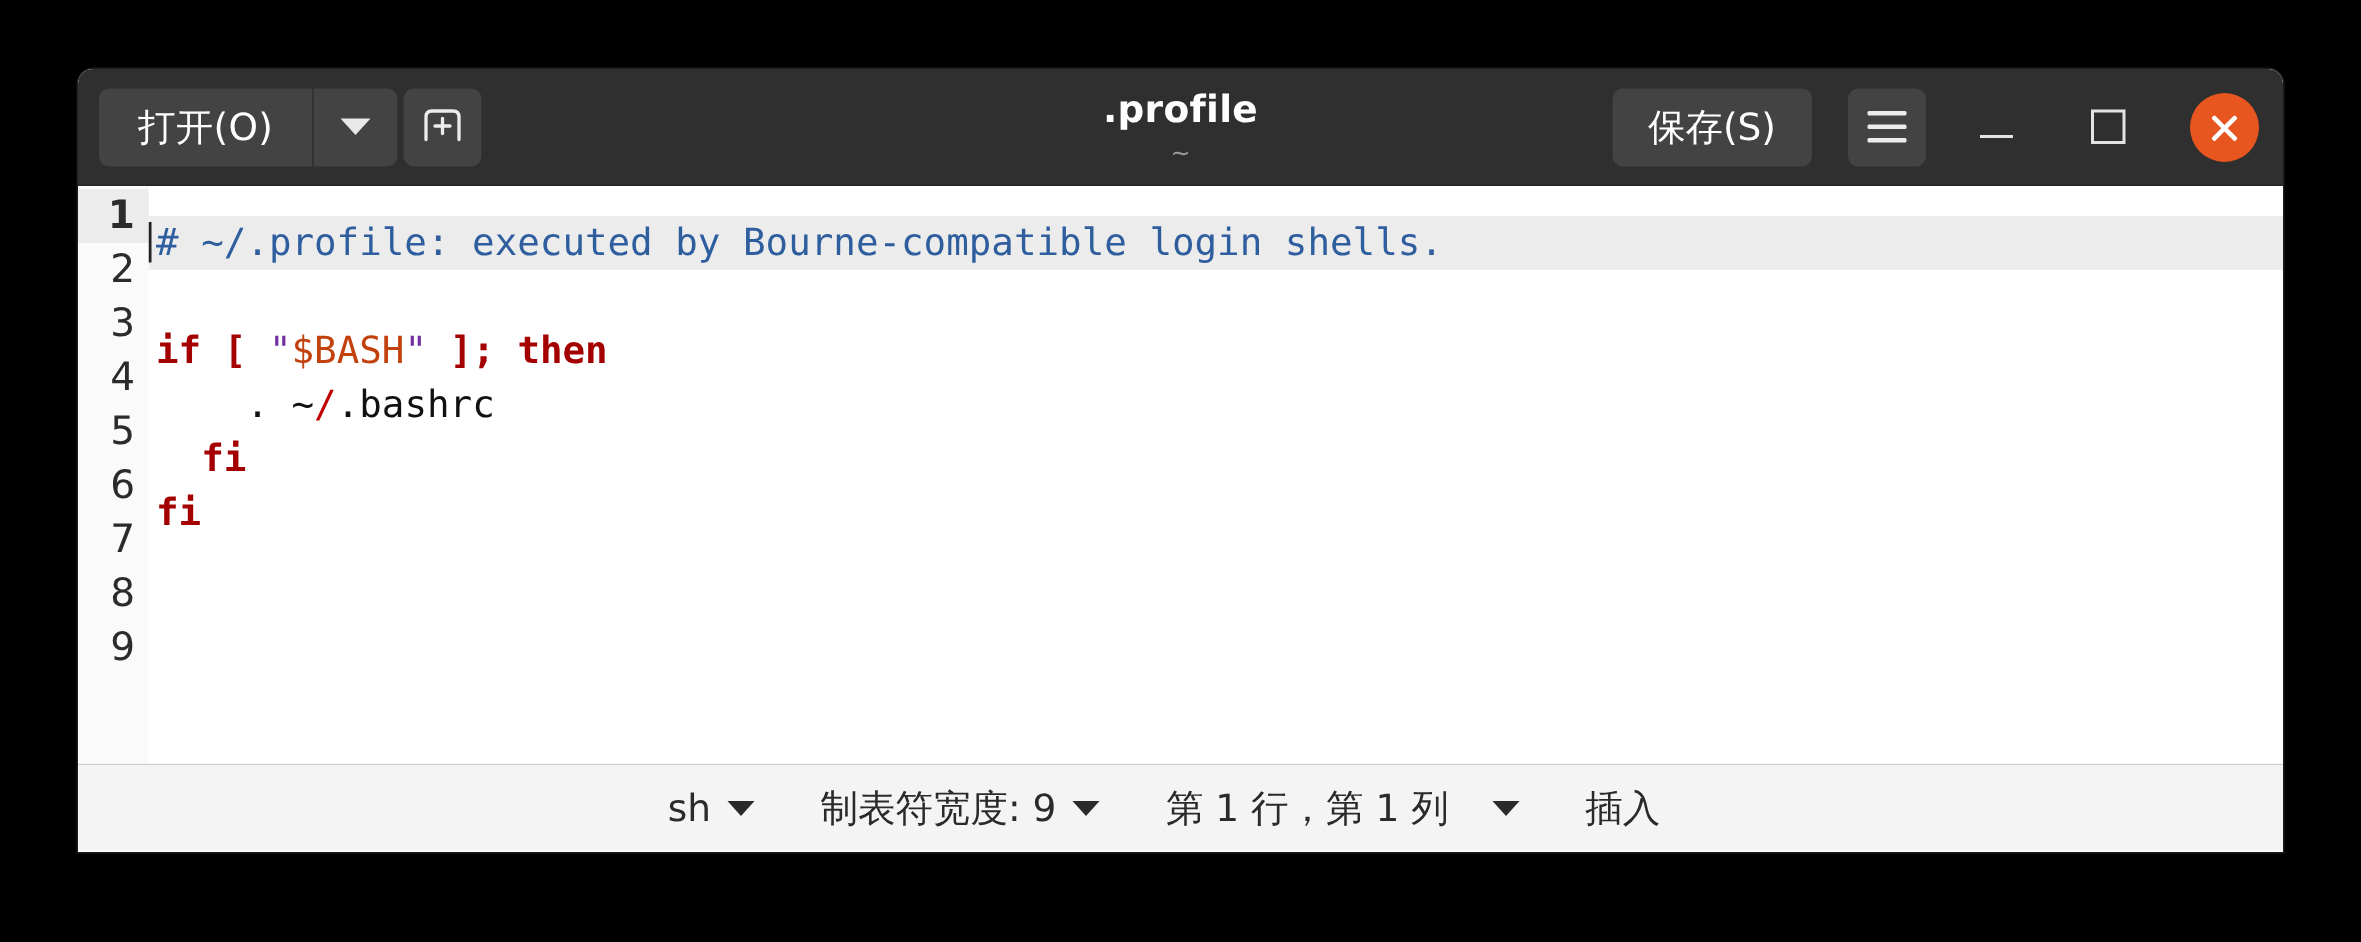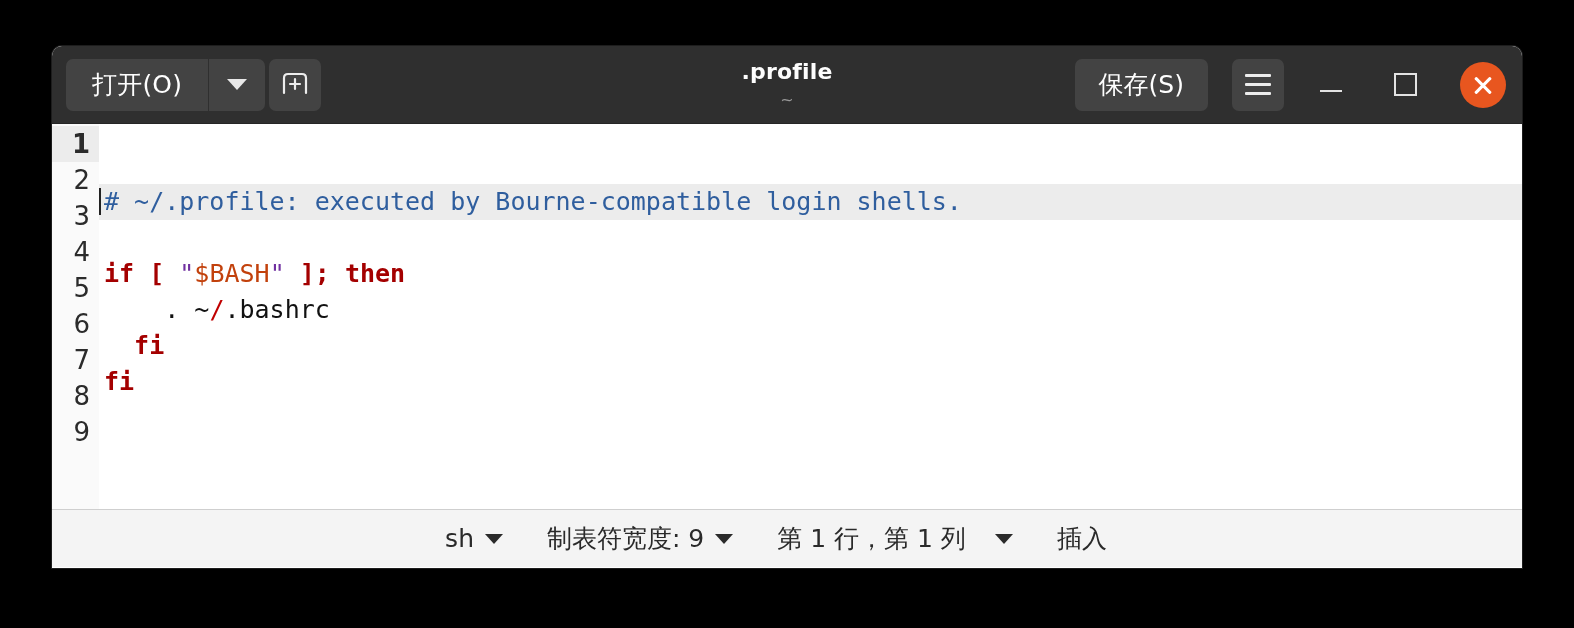--- a/index.html
+++ b/index.html
@@ -205,21 +205,21 @@
     left: 0; right: 0; top: 0; bottom: 0;
     display: flex;
     flex-direction: column;
     align-items: center;
     justify-content: center;
     pointer-events: none;
     z-index: 1;
   }
   .hb-title .t1 {
     color: #fdfdfd;
-    font-size: 22px;
+    font-size: 25px;
     font-weight: bold;
     line-height: 1;
     letter-spacing: 0.2px;
   }
   .hb-title .t2 {
     color: #9a9a9a;
     font-size: 16px;
     line-height: 1;
     margin-top: 9px;
   }
@@ -253,21 +253,20 @@
   .gutter .ln.cur {
     background: #ececec;
     font-weight: bold;
   }
 
   .code {
     flex: 1 1 auto;
     padding-top: 20px;
     position: relative;
     overflow: hidden;
-    margin-top: 40px;
   }
   .code .row {
     height: 36px;
     line-height: 36px;
     font-size: 25px;
     white-space: pre;
     padding-left: 5px;
     color: #111111;
   }
   .code .row.cur {

